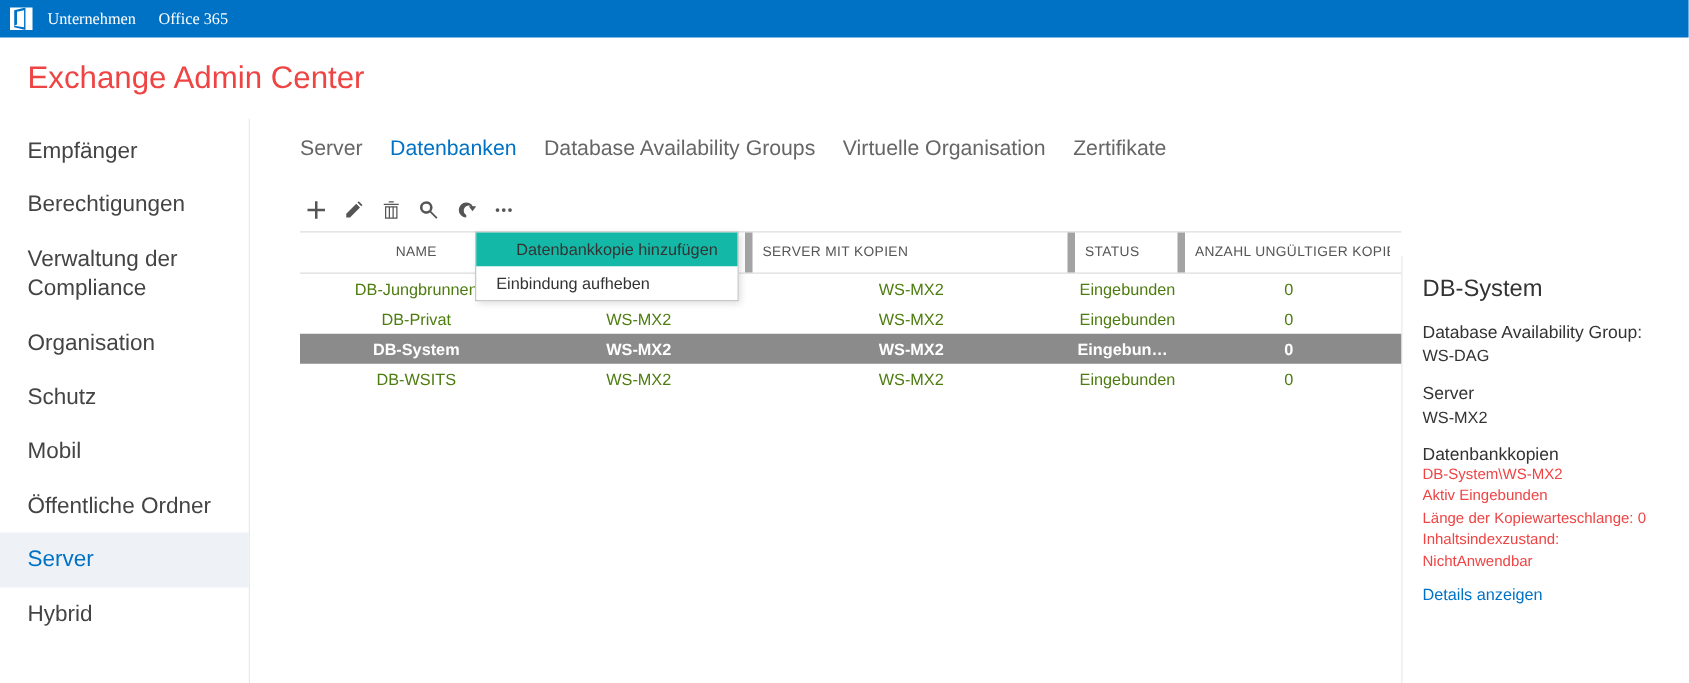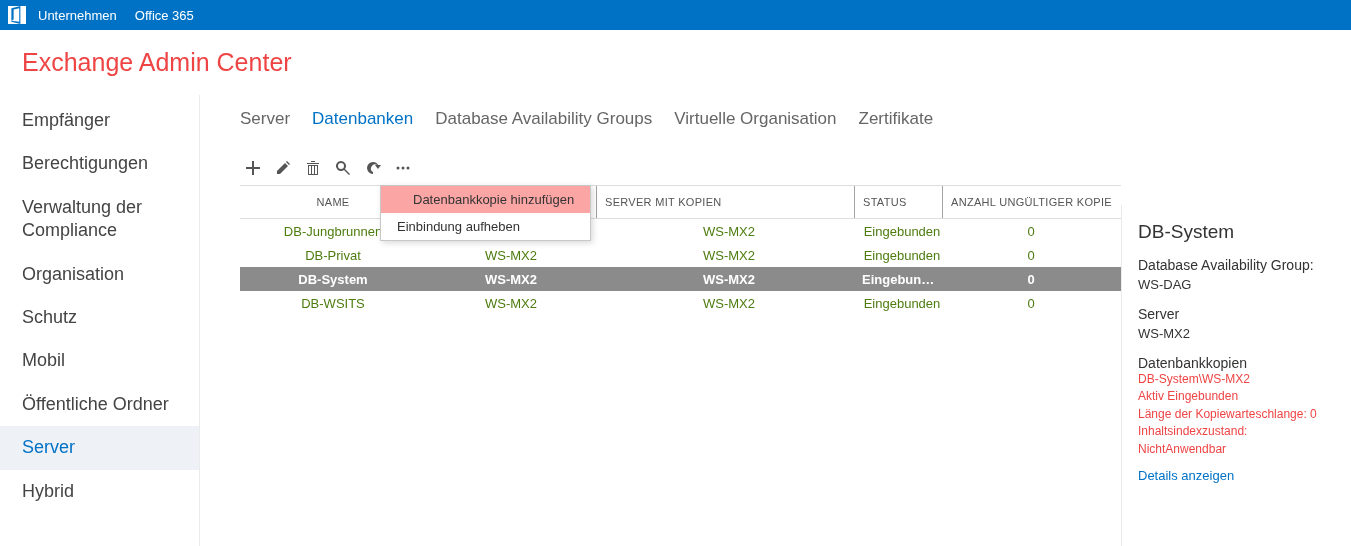--- a/index.html
+++ b/index.html
@@ -1,18 +1,18 @@
 <!DOCTYPE html>
 <html><head>
 <meta charset="utf-8">
 <style>
   * { box-sizing: border-box; margin: 0; padding: 0; }
   body { font-family: "Segoe UI", Arial, sans-serif; font-size: 13px; color: #333; background: #fff; width: 1351px; }
   
-  .topbar { background: #0072c6; color: #fff; height: 30px; display: flex; align-items: center; padding: 12px 8px; }
+  .topbar { background: #0072c6; color: #fff; height: 30px; display: flex; align-items: center; padding: 12px 8px; font-family: Liberation Serif, serif; }
   .topbar .app-icon { width: 18px; height: 18px; background: #fff; display: inline-flex; align-items: center; justify-content: center; color: #0072c6; font-weight: bold; font-size: 12px; margin-right: 12px; }
   .topbar .top-link { color: #fff; text-decoration: none; margin-right: 18px; font-size: 13px; }
 
   .page-title { color: #ef4444; font-size: 25px; font-weight: 300; padding: 18px 0 18px 22px; }
 
   .layout { display: flex; }
   .sidebar { width: 200px; border-right: 1px solid #eaeaea; min-height: 460px; padding-top: 4px; }
   .sidebar-item { padding: 10px 22px; color: #444; cursor: pointer; font-size: 18px; line-height: 1.3; }
   .sidebar-item.active { background: #eef2f6; color: #0072c6; }
 
@@ -23,34 +23,34 @@
   .tabs { display: flex; gap: 22px; padding: 14px 0 26px 0; font-size: 17px; color: #666; }
   .tab { cursor: pointer; }
   .tab.active { color: #0072c6; }
 
   .toolbar { display: flex; gap: 12px; align-items: center; padding: 4px 0 8px 4px; position: relative; }
   .tb-icon { width: 18px; height: 18px; display: inline-flex; align-items: center; justify-content: center; color: #555; cursor: pointer; }
   .tb-icon svg { width: 16px; height: 16px; fill: #555; }
 
   .ctx-menu { position: absolute; top: 0px; left: 140px; background: #fff; border: 1px solid #c8c8c8; box-shadow: 2px 2px 6px rgba(0,0,0,0.15); z-index: 50; min-width: 180px; }
   .ctx-item { padding: 6px 16px; font-size: 13px; color: #333; cursor: pointer; white-space: nowrap; }
-  .ctx-item.hover { background: #fca5a5; padding-left: 32px; }
+  .ctx-item.hover { background: #14b8a6; padding-left: 32px; }
 
   .grid { width: 100%; }
   .grid-head { display: flex; border-top: 1px solid #ddd; border-bottom: 1px solid #ddd; height: 34px; align-items: center; font-size: 11px; color: #555; letter-spacing: 0.3px; }
   .grid-row { display: flex; height: 24px; align-items: center; font-size: 13px; color: #4d7c0f; }
   .grid-row.selected { background: #8b8b8b; color: #fff; font-weight: 600; }
   .col-name { width: 178px; padding-left: 8px; }
   .col-server { width: 178px; }
   .col-copies { width: 258px; }
   .col-status { width: 88px; }
   .col-invalid { width: 170px; }
   .grid-head .col { font-weight: 400; }
   .col { overflow: hidden; text-overflow: ellipsis; white-space: nowrap; text-align: center; }
-  .col-sep { border-left: 1px solid #a3a3a3; height: 100%; display:flex; align-items:center; padding-left:8px;}
+  .col-sep { border-left: 6px solid #a3a3a3; height: 100%; display:flex; align-items:center; padding-left:8px;}
   .grid-head .col-sep-first { padding-left: 8px; }
 
   .details h2 { font-size: 19px; font-weight: 400; color: #333; margin-bottom: 14px; }
   .details .d-label { font-size: 14px; color: #333; margin-top: 4px; }
   .details .d-value { font-size: 13px; color: #333; margin-bottom: 14px; margin-top: 4px;}
   .details .d-sub { font-size: 12px; color: #ef4444; line-height: 1.45; }
   .details a { color: #0072c6; text-decoration: none; font-size: 13px; display: inline-block; margin-top: 10px; }
 
   .grid-wrap { position: relative; }
 </style>

